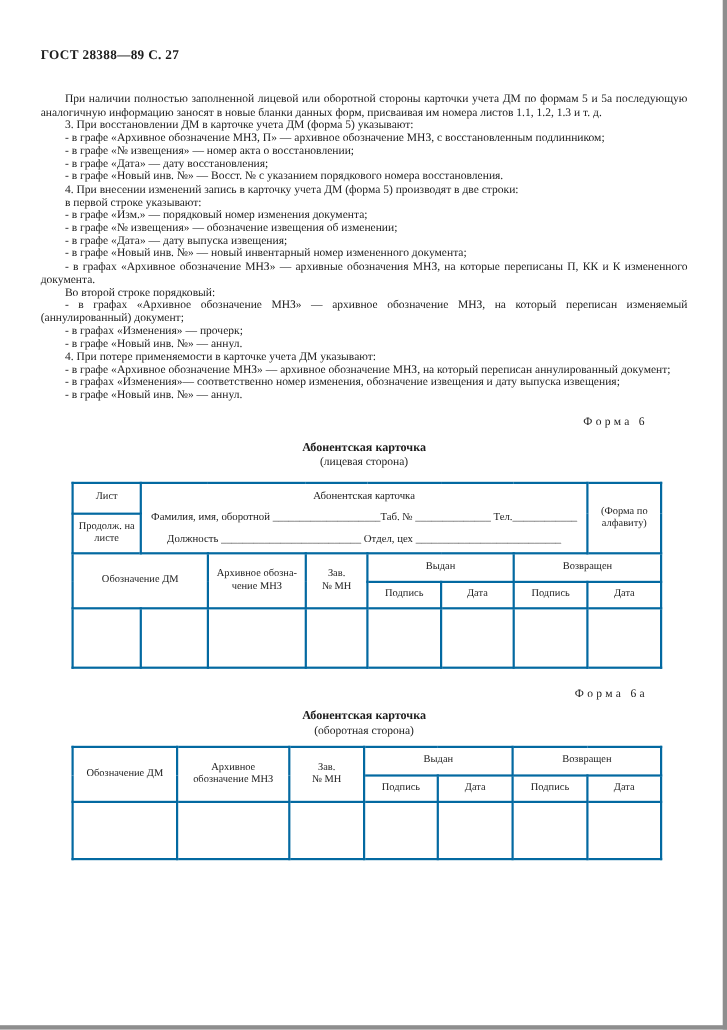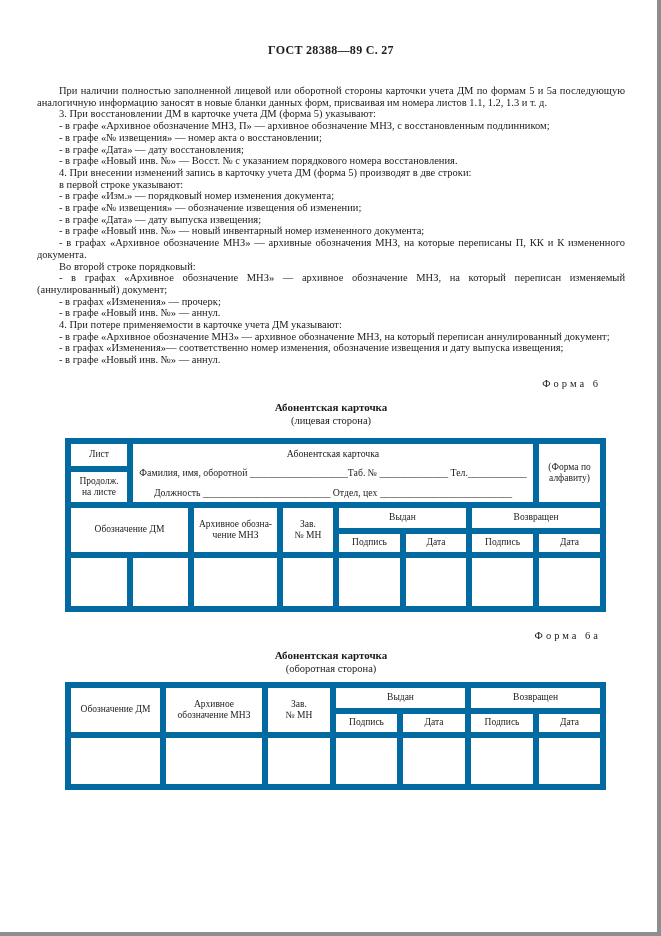--- a/index.html
+++ b/index.html
@@ -7,39 +7,39 @@
     width: 661px; height: 936px;
     background: #ffffff;
     color: #1c1c1c;
     font-family: "Liberation Serif", "DejaVu Serif", serif;
     overflow: hidden;
     position: relative;
   }
   .page { padding: 44px 36px 0 37px; }
 
   .gost-header {
-    text-align: center;
+    text-align: left;
     font-weight: bold;
     font-size: 12px;
     line-height: 13px;
     letter-spacing: 0.3px;
   }
 
   .text-block { margin-top: 28px; }
   .text-block p {
     margin: 0;
     font-size: 10.5px;
     line-height: 11.7px;
     text-align: justify;
     text-indent: 22px;
   }
 
   .form-label {
     margin-top: 12px;
-    margin-right: 24px;
+    margin-right: 36px;
     text-align: right;
     font-size: 10.5px;
     letter-spacing: 3px;
   }
 
   .form-title {
     margin-top: 12px;
     text-align: center;
     font-size: 11px;
     font-weight: bold;
@@ -52,21 +52,21 @@
   }
 
   table.card {
     margin: 11px 0 0 28px;
     width: 535px;
     table-layout: fixed;
     border-collapse: collapse;
     border: 2px solid #000;
   }
   table.card td {
-    border: 6px solid #0369a1;
+    border: 2px solid #0369a1;
     font-size: 9.5px;
     line-height: 11px;
     text-align: center;
     vertical-align: middle;
     padding: 2px 3px;
     overflow: hidden;
   }
   .bl2 { border-left-width: 2px !important; }
   .bt2 { border-top-width: 2px !important; }
   .bb2 { border-bottom-width: 2px !important; }

